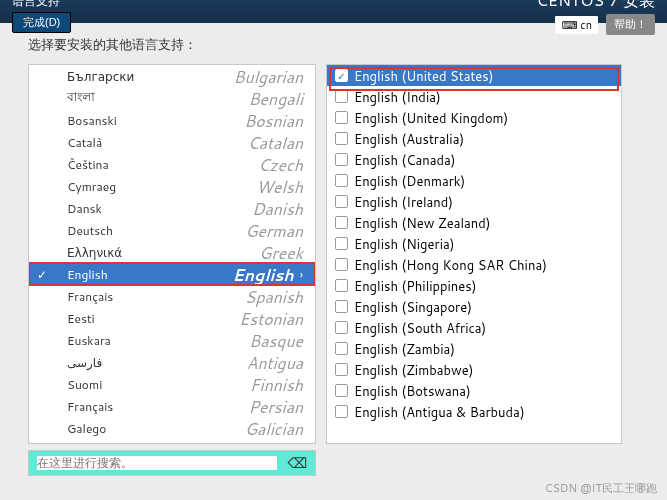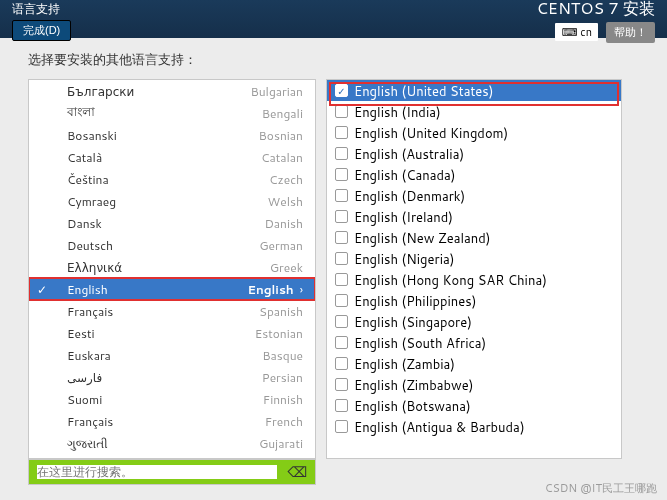--- a/index.html
+++ b/index.html
@@ -1,48 +1,48 @@
 <!DOCTYPE html>
 <html><head>
 <meta charset="utf-8">
 <style>
 * { box-sizing: border-box; margin: 0; padding: 0; }
 body { font-family: "Cantarell", "DejaVu Sans", sans-serif; font-size: 13px; background: #ececec; width: 667px; height: 500px; overflow: hidden; position: relative; }
-.header { background: linear-gradient(180deg, #1a3a5a 0%, #152f4a 100%); color: #fff; height: 38px; display: flex; align-items: center; padding: 0 12px; justify-content: space-between; }
+.header { background: linear-gradient(180deg, #1a3a5a 0%, #152f4a 100%); color: #fff; height: 23px; display: flex; align-items: center; padding: 0 12px; justify-content: space-between; }
 .title-row { font-size: 12px; color: #fff; margin-top: 2px; }
 .done-btn { background: #0d4a7a; border: 1px solid #000; color: #fff; font-size: 11px; padding: 2px 10px; border-radius: 2px; margin-top: 2px; cursor: pointer; }
 .install-label { font-size: 16px; }
 .kbd-indicator { background: #fff; color: #000; font-size: 11px; padding: 1px 6px; border-radius: 1px; display: flex; align-items: center; gap: 3px; }
 .help-btn { background: #888; color: #fff; font-size: 11px; padding: 3px 8px; border: none; border-radius: 2px; cursor: pointer; }
 .header-col { display: flex; flex-direction: column; justify-content: center; height: 100%; }
 
 .content { padding: 12px 28px 8px 28px; }
 .prompt { font-size: 13px; color: #333; margin-bottom: 10px; }
 .panes { display: flex; gap: 10px; }
 .left-pane { width: 288px; border: 1px solid #c8c8c8; background: #fff; height: 380px; overflow: hidden; position: relative; }
 .right-pane { width: 296px; border: 1px solid #c8c8c8; background: #fff; height: 380px; overflow: hidden; position: relative; }
 .lang-list { overflow-y: auto; height: 100%; }
 .lang-row { display: flex; align-items: center; justify-content: space-between; padding: 3px 12px 3px 38px; height: 22px; color: #333; position: relative; cursor: pointer; }
 .lang-row .native { font-size: 12px; }
-.lang-row .english-name { font-size: 12px; color: #999; }
+.lang-row .english-name { font-size: 16px; color: #999; font-style: italic; }
 .lang-row.selected { background: #3878c7; color: #fff; }
 .lang-row.selected .english-name { color: #fff; font-weight: bold; }
 .lang-row.selected .native { color: #fff; }
 .lang-row .check { position: absolute; left: 8px; color: #fff; font-size: 12px; }
 .lang-row .chev { color: #fff; font-size: 12px; margin-left: 6px; }
 .highlight-red-left { position: absolute; border: 2px solid #e03030; pointer-events: none; left: -1px; right: -1px; height: 24px; top: 220px; z-index: 5; }
 
 .locale-row { display: flex; align-items: center; padding: 2px 8px; height: 21px; cursor: pointer; gap: 6px; }
 .locale-row.selected { background: #3878c7; color: #fff; }
 .cb { width: 13px; height: 13px; border: 1px solid #999; background: #fff; border-radius: 2px; display: inline-flex; align-items: center; justify-content: center; font-size: 10px; color: #3070b8; flex: 0 0 13px; }
 .locale-row.selected .cb { background: #fff; border-color: #fff; color: #3070b8; }
 .locale-label { font-size: 13px; }
 .highlight-red-right { position: absolute; border: 2px solid #e03030; pointer-events: none; left: 2px; right: 2px; height: 24px; top: 2px; z-index: 5; }
 
-.search-bar { width: 288px; border: 1px solid #c8c8c8; background: #84cc16; height: 26px; display: flex; align-items: center; padding: 0 8px; justify-content: space-between; }
+.search-bar { margin-top: 6px; width: 288px; border: 1px solid #c8c8c8; background: #5eead4; height: 26px; display: flex; align-items: center; padding: 0 8px; justify-content: space-between; }
 .search-bar input { border: none; outline: none; font-size: 12px; color: #888; width: 240px; }
 .clear-icon { font-size: 14px; color: #333; cursor: pointer; }
 
 .watermark { position: absolute; bottom: 4px; right: 10px; color: rgba(120,120,120,0.7); font-size: 11px; z-index: 20; }
 </style>
 </head>
 <body>
 
 <div class="header">
   <div class="header-col" style="align-items:flex-start">
@@ -142,33 +142,39 @@
           </div>
           <div class="lang-row">
             <span class="native">Euskara</span>
             <span style="display: flex; align-items: center;">
               <span class="english-name">Basque</span>
             </span>
           </div>
           <div class="lang-row">
             <span class="native">فارسی</span>
             <span style="display: flex; align-items: center;">
+              <span class="english-name">Antigua</span>
+            </span>
+          </div>
+          <div class="lang-row">
+            <span class="native">Suomi</span>
+            <span style="display: flex; align-items: center;">
+              <span class="english-name">Finnish</span>
+            </span>
+          </div>
+          <div class="lang-row">
+            <span class="native">Français</span>
+            <span style="display: flex; align-items: center;">
               <span class="english-name">Persian</span>
             </span>
           </div>
           <div class="lang-row">
-            <span class="native">Suomi</span>
-            <span style="display: flex; align-items: center;">
-              <span class="english-name">Finnish</span>
-            </span>
-          </div>
-          <div class="lang-row">
-            <span class="native">Français</span>
-            <span style="display: flex; align-items: center;">
-              <span class="english-name">French</span>
+            <span class="native">Galego</span>
+            <span style="display: flex; align-items: center;">
+              <span class="english-name">Galician</span>
             </span>
           </div>
           <div class="lang-row">
             <span class="native">ગુજરાતી</span>
             <span style="display: flex; align-items: center;">
               <span class="english-name">Gujarati</span>
             </span>
           </div>
         </div>
       <div class="highlight-red-left" id="red-left" style="top: 197px;"></div>

